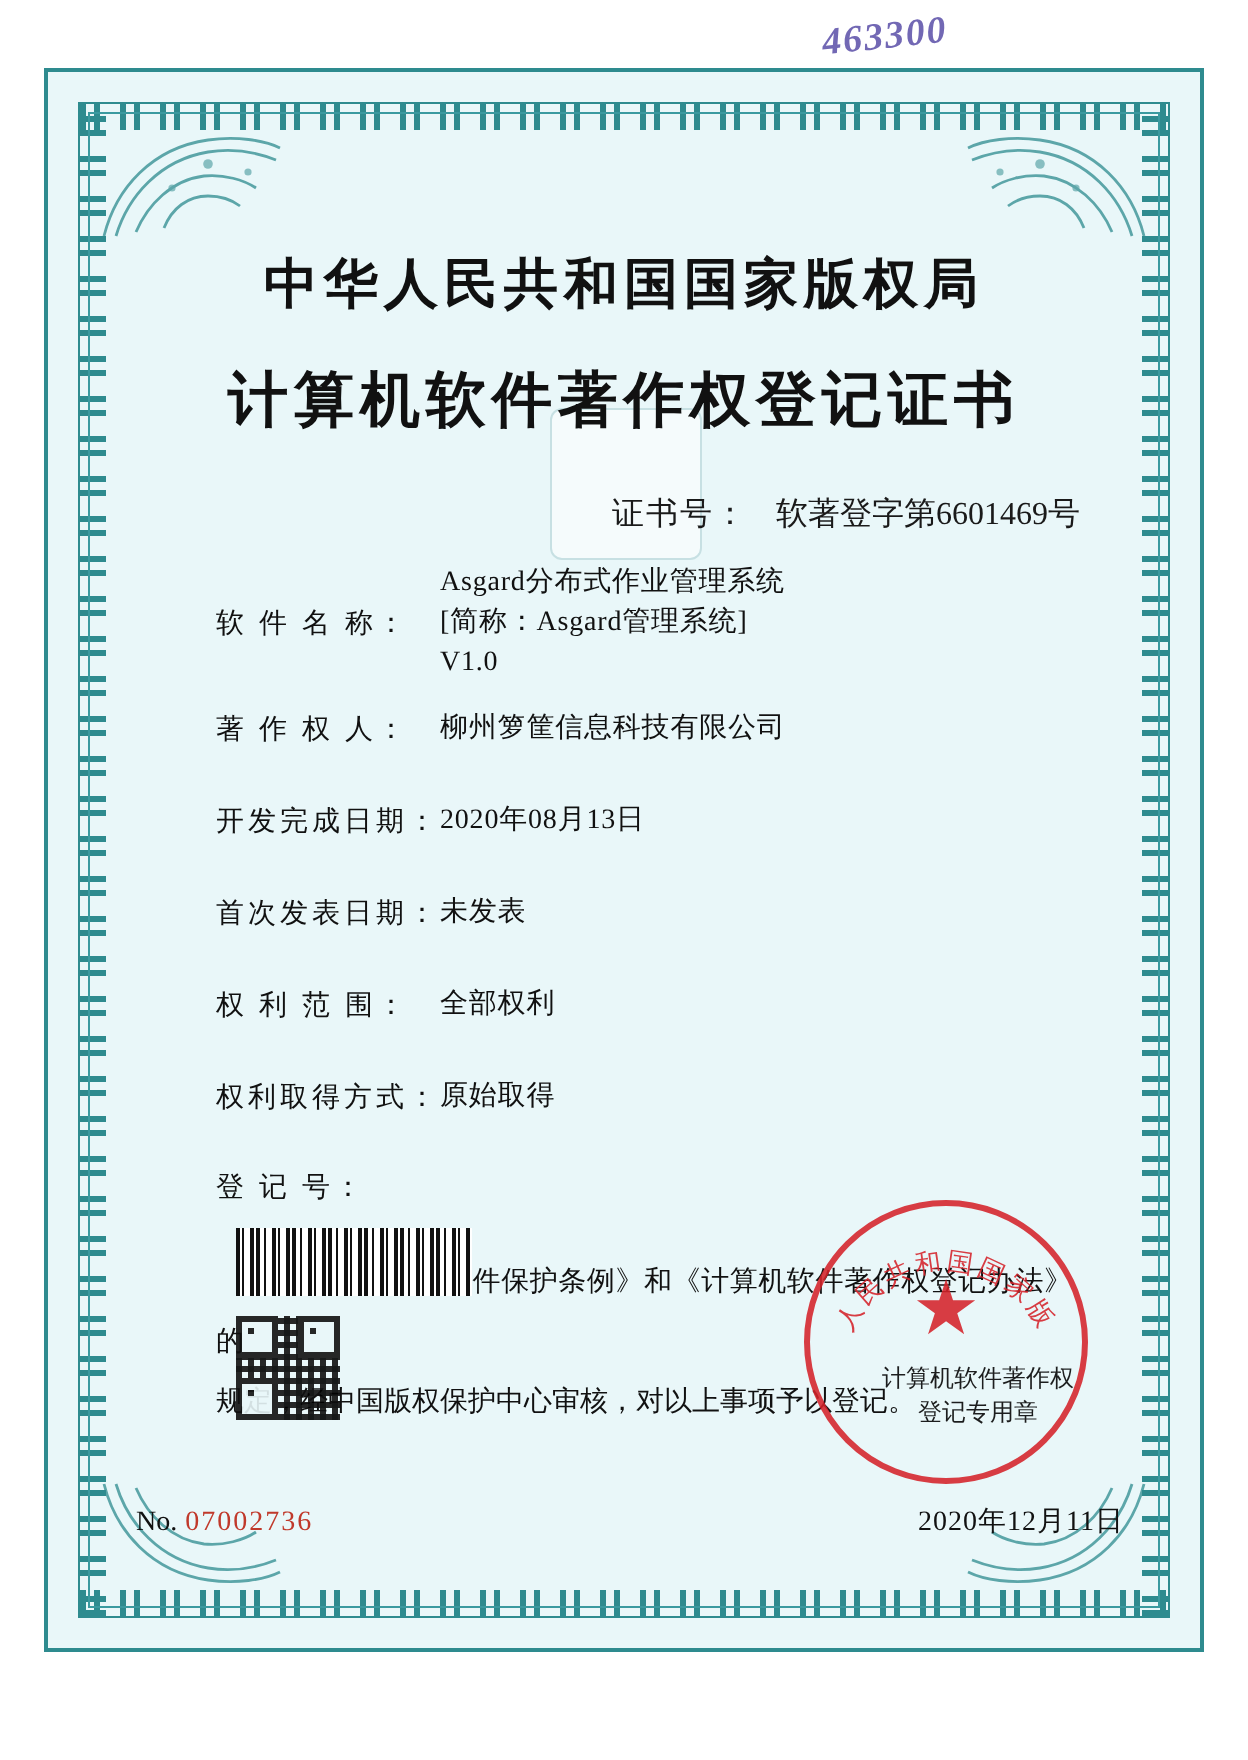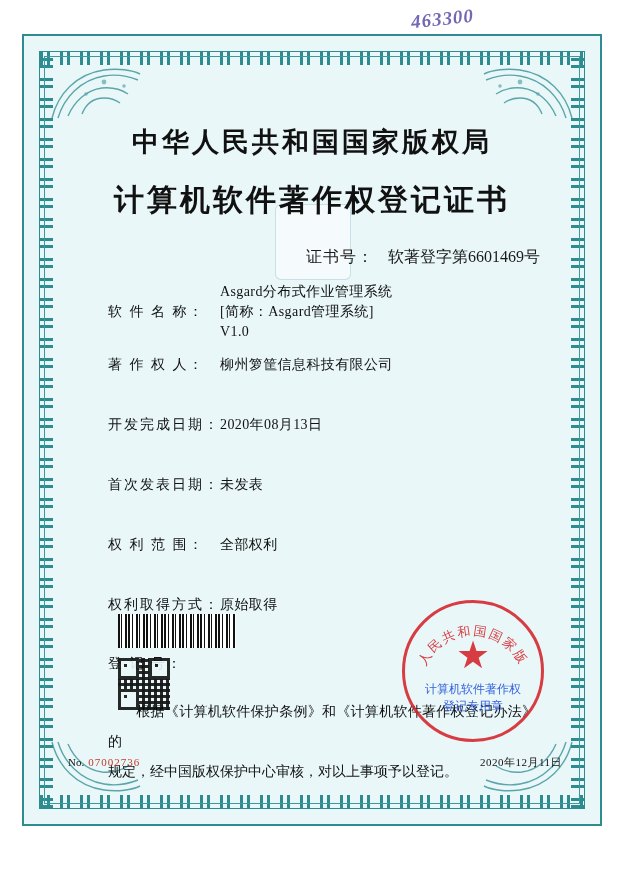--- a/index.html
+++ b/index.html
@@ -165,21 +165,21 @@
   .field-value {
     flex: 1;
     font-size: 14px;
     line-height: 20px;
     letter-spacing: .4px;
   }
   .field-value .line2,
   .field-value .line3 { display: block; }
   .mono-ish { font-family: "Liberation Serif", serif; }
 
-  .gap-top { margin-top: 40px; }
+  .gap-top { margin-top: 26px; }
 
   .statement {
     margin-top: 24px;
     padding: 0 26px 0 46px;
     font-family: "Liberation Serif", serif;
     font-size: 14px;
     line-height: 30px;
     color: #111;
     text-align: justify;
   }
@@ -258,40 +258,40 @@
     margin-left: -18px;
     width: 36px;
     height: 36px;
     color: #d5232a;
     font-size: 38px;
     line-height: 36px;
     text-align: center;
   }
   .seal .bottom-lines {
     position: absolute;
-    left: 0;
+    left: 16px;
     top: 78px;
     width: 100%;
     text-align: center;
     font-family: "Liberation Serif", serif;
     font-size: 12px;
     line-height: 17px;
-    color: #1d4ed8;
+    color: #000000;
   }
 
   .footer {
     position: absolute;
     left: 46px;
     right: 40px;
     bottom: 56px;
     display: flex;
     justify-content: space-between;
     align-items: baseline;
     font-family: "Liberation Serif", serif;
-    font-size: 11px;
+    font-size: 14px;
     color: #111;
   }
   .footer .serial {
     color: #111;
   }
   .footer .serial .num {
     color: #c0392b;
     letter-spacing: 1px;
     margin-left: 4px;
   }

